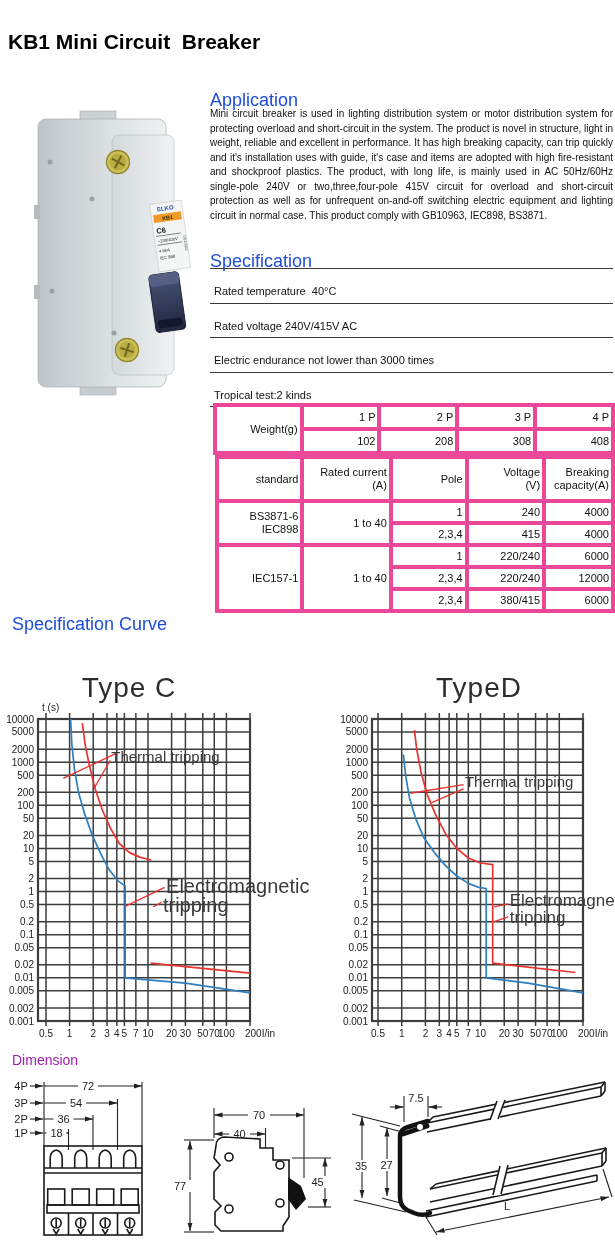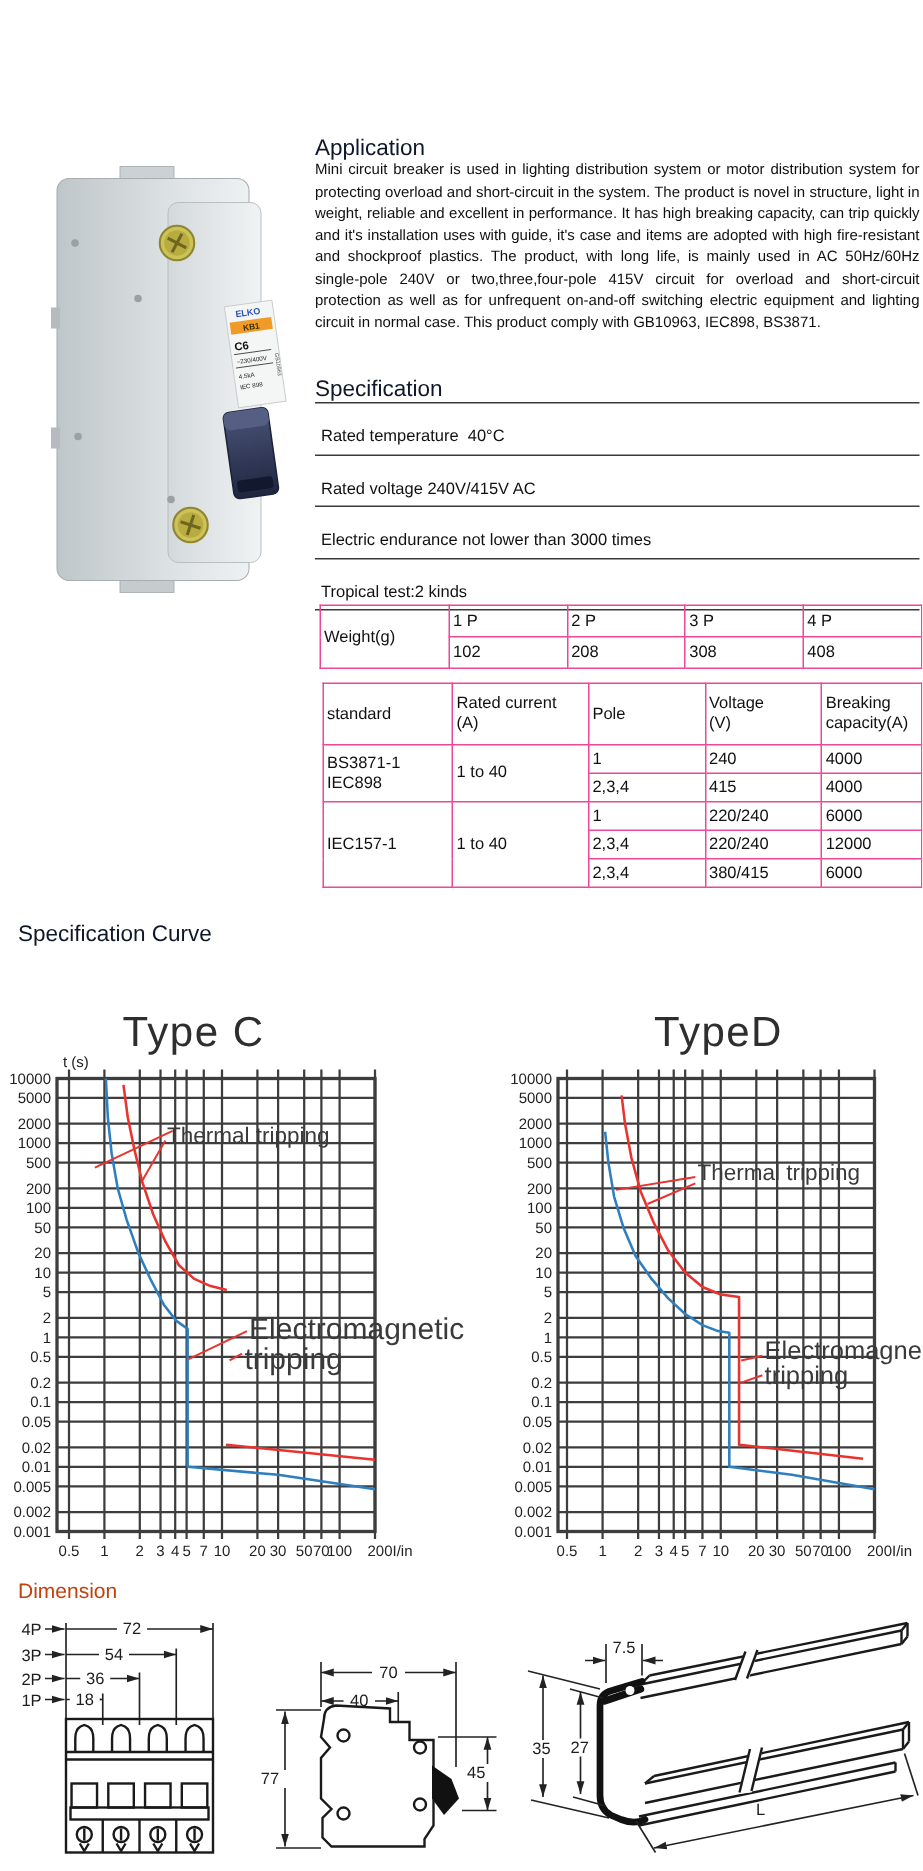--- a/index.html
+++ b/index.html
@@ -1,47 +1,48 @@
 <!DOCTYPE html>
 <html><head>
 <meta charset="utf-8">
 <style>
   html,body{margin:0;padding:0;background:#fff;}
   .page{position:relative;width:615px;height:1247px;background:#fff;overflow:hidden;
         font-family:"Liberation Sans",sans-serif;color:#111;}
   .abs{position:absolute;}
   h1.title{font-size:21px;font-weight:bold;margin:0;white-space:pre;color:#000;}
-  .section-h{font-size:15px;color:#0f172a;}
-  .small-h{font-size:14px;color:#c2410c;}
+  .section-h{font-size:18px;color:#1d4ed8;}
+  .small-h{font-size:14px;color:#a21caf;}
   .app-body{font-size:10px;line-height:14.5px;text-align:justify;color:#101010;}
   .spec-rows{border-bottom:1px solid #3a3a3a;}
   .spec-row{border-top:1px solid #3a3a3a;padding:16px 4px 4px 4px;font-size:11px;
             line-height:13.5px;white-space:pre-wrap;}
   .spec-sub{display:block;padding-left:88px;}
   table{border-collapse:collapse;font-size:11px;color:#111;}
-  table td{border:1px solid #ec4899;text-align:left;vertical-align:middle;padding:1px 2px;}
+  table td{border:4px solid #ec4899;text-align:right;vertical-align:middle;padding:1px 2px;}
   .wt td{height:18px;}
   .wt .rowlab{width:83px;}
   .wt .c{width:77px;}
   .st td{height:16px;line-height:13px;}
   .st .c0{width:84px;} .st .c1{width:89px;} .st .c2{width:76px;} .st .c3{width:75px;} .st .c4{width:62px;}
   .st .hdr{height:38px;}
   svg text{font-family:"Liberation Sans",sans-serif;}
   .tick{font-size:10px;fill:#222;}
   .chart-title{font-size:28px;fill:#2e2e2e;letter-spacing:1px;}
   .ann{fill:#3a3a3a;}
   .dimt{font-size:11px;fill:#1d1d1d;text-anchor:middle;}
   .dl{stroke:#222;stroke-width:1.1;fill:none;}
   .bl{stroke:#1a1a1a;stroke-width:1.6;fill:none;}
 </style>
 </head>
 <body>
 
 <div class="page">
 
+  <h1 class="title abs" style="left:8px;top:30px;">KB1 Mini Circuit  Breaker</h1>
 
   <svg class="abs" style="left:28px;top:105px;" width="177" height="295" viewBox="0 0 177 295">
     <defs>
       <linearGradient id="bodyG" x1="0" y1="0" x2="1" y2="0">
         <stop offset="0" stop-color="#bfc6c9"></stop>
           <stop offset="0.6" stop-color="#dde2e4"></stop>
           <stop offset="1" stop-color="#eef1f2"></stop>
       </linearGradient>
       <linearGradient id="faceG" x1="0" y1="0" x2="1" y2="0">
         <stop offset="0" stop-color="#d4d9db"></stop>
@@ -142,21 +143,21 @@
         <div>Voltage</div>
         <div>(V)</div>
       </td>
       <td class="c4 hdr">
         <div>Breaking</div>
         <div>capacity(A)</div>
       </td>
     </tr>
     <tr>
       <td rowspan="2">
-        <div>BS3871-1</div>
+        <div>BS3871-6</div>
         <div>IEC898</div>
       </td>
       <td rowspan="2">1 to 40</td>
       <td>1</td>
       <td>240</td>
       <td>4000</td>
     </tr>
     <tr>
       <td>2,3,4</td>
       <td>415</td>

